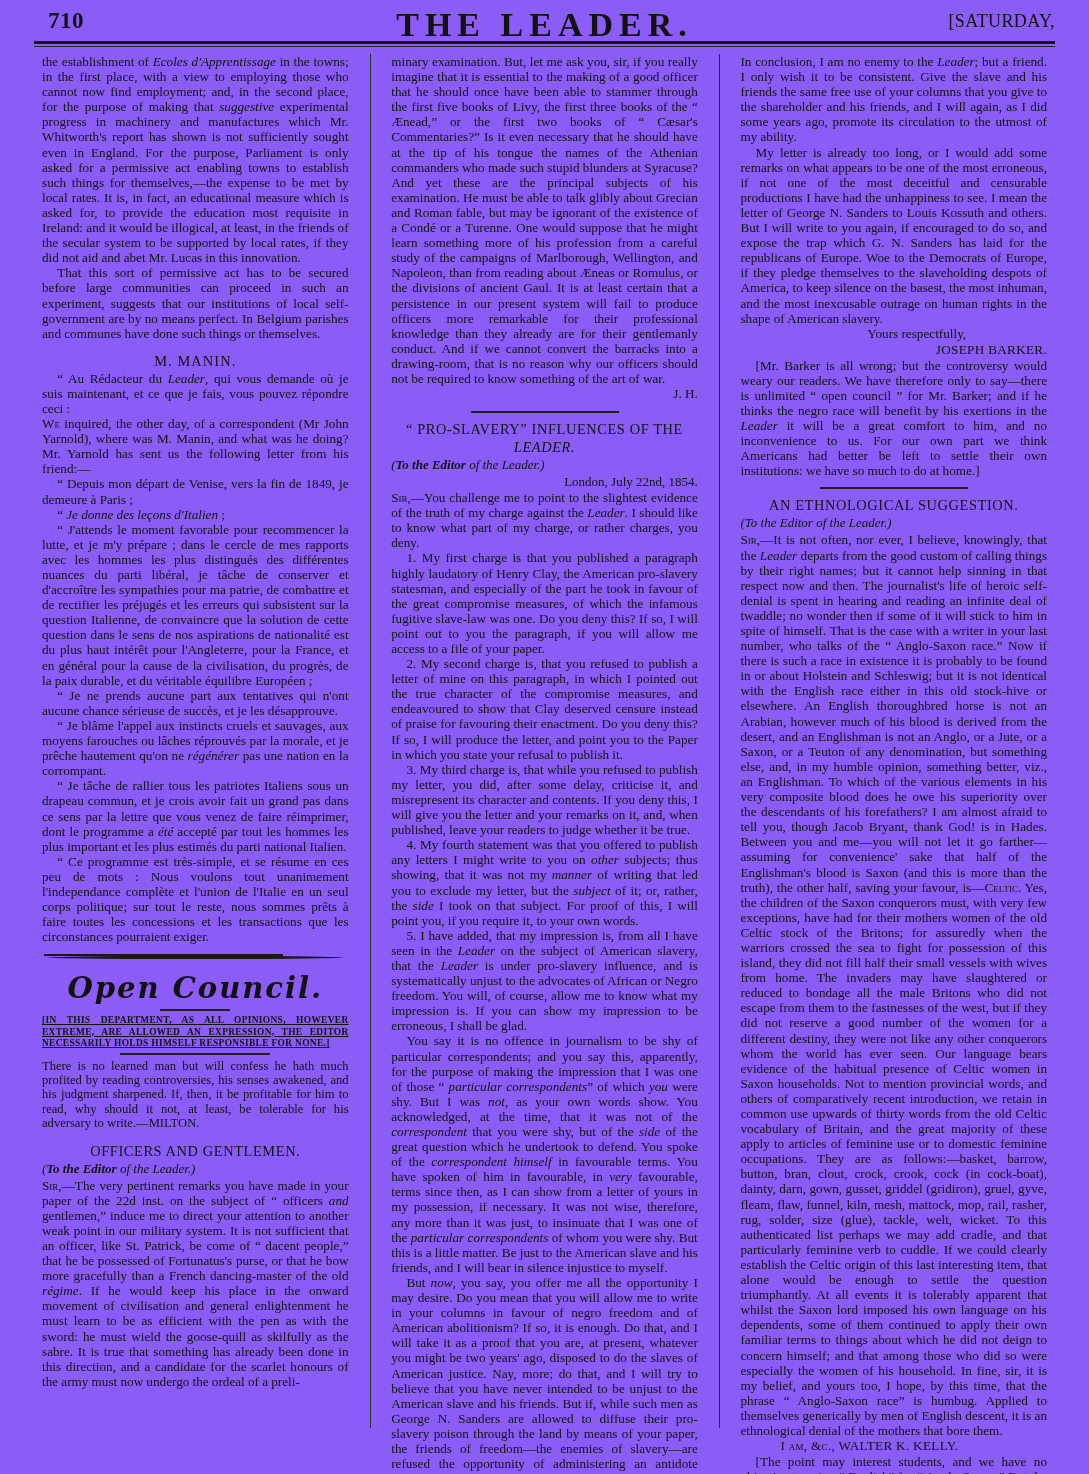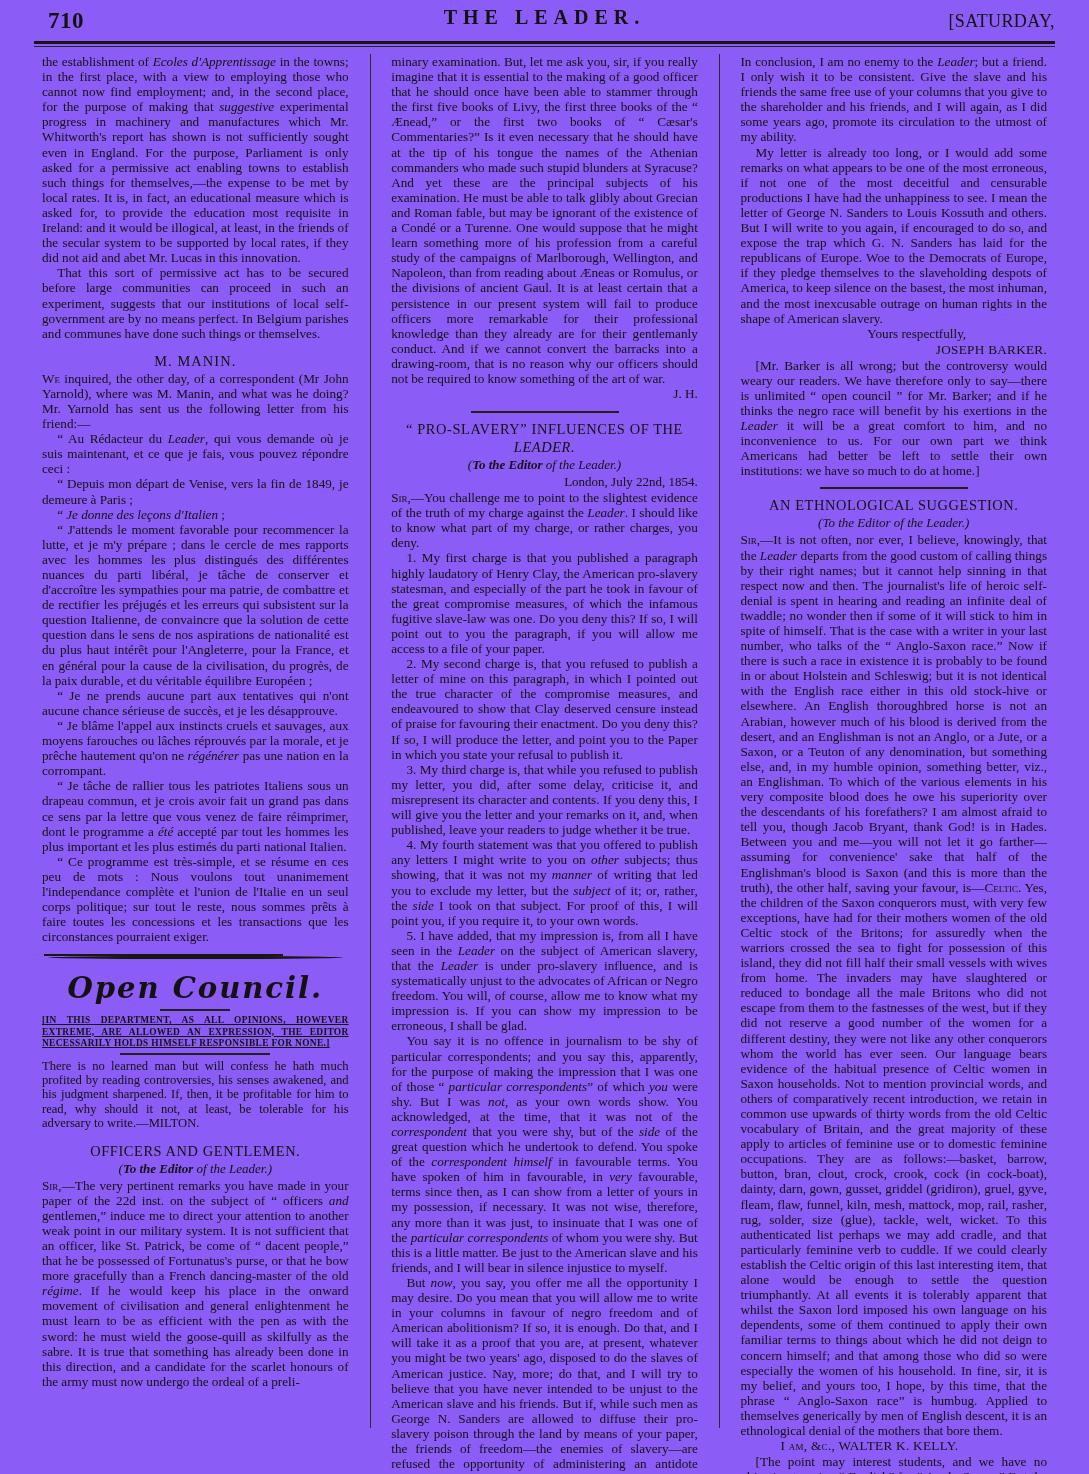--- a/index.html
+++ b/index.html
@@ -34,21 +34,21 @@
     font-size: 23px;
     font-weight: bold;
     letter-spacing: 0.5px;
     font-family: "Liberation Serif", serif;
   }
   .paper-title {
     position: absolute;
     left: 0; top: 6px;
     width: 1089px;
     text-align: center;
-    font-size: 20px;
+    font-size: 34px;
     font-weight: bold;
     letter-spacing: 6px;
     font-family: "Liberation Serif", serif;
   }
   .dateline-bracket {
     position: absolute;
     right: 34px; top: 11px;
     font-size: 18px;
     font-variant: small-caps;
     letter-spacing: 0.4px;
@@ -114,21 +114,20 @@
   .hdg {
     margin: 12px 0 1px 0;
     text-align: center;
     font-size: 14.4px;
     letter-spacing: 1.1px;
     font-weight: normal;
   }
   .hdg.tight { letter-spacing: 0.6px; }
   .subhdg {
     margin: 0 0 1px 0;
-    text-align: center;
     font-size: 13px;
     font-style: italic;
   }
   .subhdg b { font-style: italic; font-weight: bold; }
   .place {
     margin: 0 0 0 0;
     text-align: right;
     font-size: 13px;
   }
   .signoff {
@@ -220,22 +219,22 @@
   </div>
 
   <div class="columns">
 
     <div class="col">
 
       <p class="b noind">the establishment of <i>Ecoles d'Apprentissage</i> in the towns; in the first place, with a view to employing those who cannot now find employment; and, in the second place, for the purpose of making that <i>suggestive</i> experimental progress in machinery and manufactures which Mr. Whitworth's report has shown is not sufficiently sought even in England. For the purpose, Parliament is only asked for a permissive act enabling towns to establish such things for themselves,—the expense to be met by local rates. It is, in fact, an educational measure which is asked for, to provide the education most requisite in Ireland: and it would be illogical, at least, in the friends of the secular system to be supported by local rates, if they did not aid and abet Mr. Lucas in this innovation.</p>
       <p class="b">That this sort of permissive act has to be secured before large communities can proceed in such an experiment, suggests that our institutions of local self-government are by no means perfect. In Belgium parishes and communes have done such things or themselves.</p>
 
       <h2 class="hdg">M. MANIN.</h2>
+      <p class="b quote">“ Au Rédacteur du <i>Leader</i>, qui vous demande où je suis maintenant, et ce que je fais, vous pouvez répondre ceci :</p>
       <p class="b noind"><span class="sc">We</span> inquired, the other day, of a correspondent (Mr John Yarnold), where was M. Manin, and what was he doing? Mr. Yarnold has sent us the following letter from his friend:—</p>
-      <p class="b quote">“ Au Rédacteur du <i>Leader</i>, qui vous demande où je suis maintenant, et ce que je fais, vous pouvez répondre ceci :</p>
       <p class="b quote">“ Depuis mon départ de Venise, vers la fin de 1849, je demeure à Paris ;</p>
       <p class="b quote">“ <i>Je donne des leçons d'Italien</i> ;</p>
       <p class="b quote">“ J'attends le moment favorable pour recommencer la lutte, et je m'y prépare ; dans le cercle de mes rapports avec les hommes les plus distingués des différentes nuances du parti libéral, je tâche de conserver et d'accroître les sympathies pour ma patrie, de combattre et de rectifier les préjugés et les erreurs qui subsistent sur la question Italienne, de convaincre que la solution de cette question dans le sens de nos aspirations de nationalité est du plus haut intérêt pour l'Angleterre, pour la France, et en général pour la cause de la civilisation, du progrès, de la paix durable, et du véritable équilibre Européen ;</p>
       <p class="b quote">“ Je ne prends aucune part aux tentatives qui n'ont aucune chance sérieuse de succès, et je les désapprouve.</p>
       <p class="b quote">“ Je blâme l'appel aux instincts cruels et sauvages, aux moyens farouches ou lâches réprouvés par la morale, et je prêche hautement qu'on ne <i>régénérer</i> pas une nation en la corrompant.</p>
       <p class="b quote">“ Je tâche de rallier tous les patriotes Italiens sous un drapeau commun, et je crois avoir fait un grand pas dans ce sens par la lettre que vous venez de faire réimprimer, dont le programme a <i>été</i> accepté par tout les hommes les plus important et les plus estimés du parti national Italien.</p>
       <p class="b quote">“ Ce programme est très-simple, et se résume en ces peu de mots : Nous voulons tout unanimement l'independance complète et l'union de l'Italie en un seul corps politique; sur tout le reste, nous sommes prêts à faire toutes les concessions et les transactions que les circonstances pourraient exiger.</p>
 
       <div class="ornament-rule"></div>
       <div class="blackletter">Open Council.</div>

